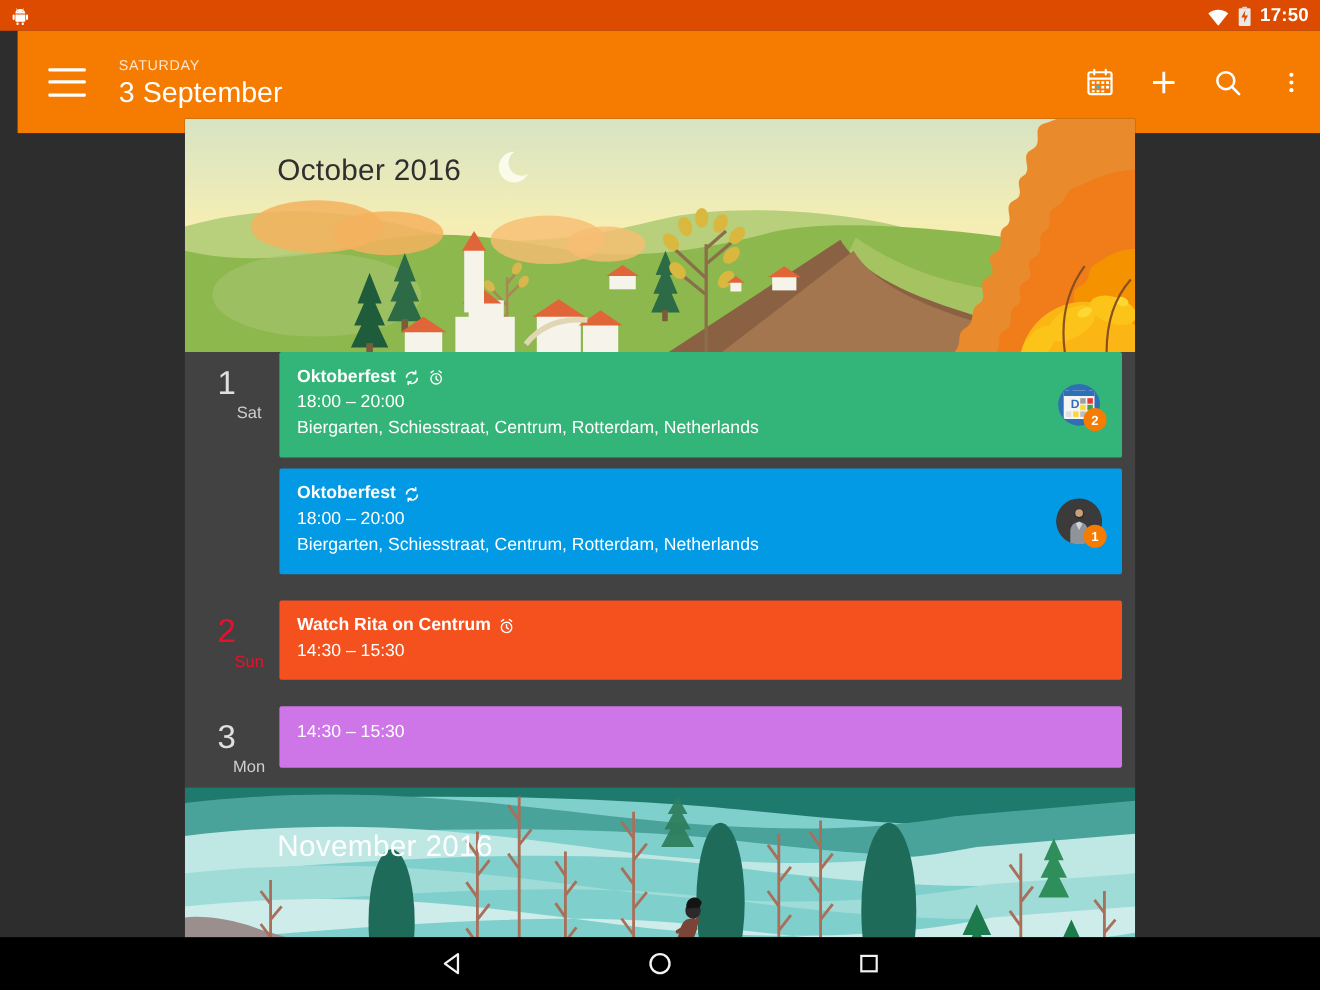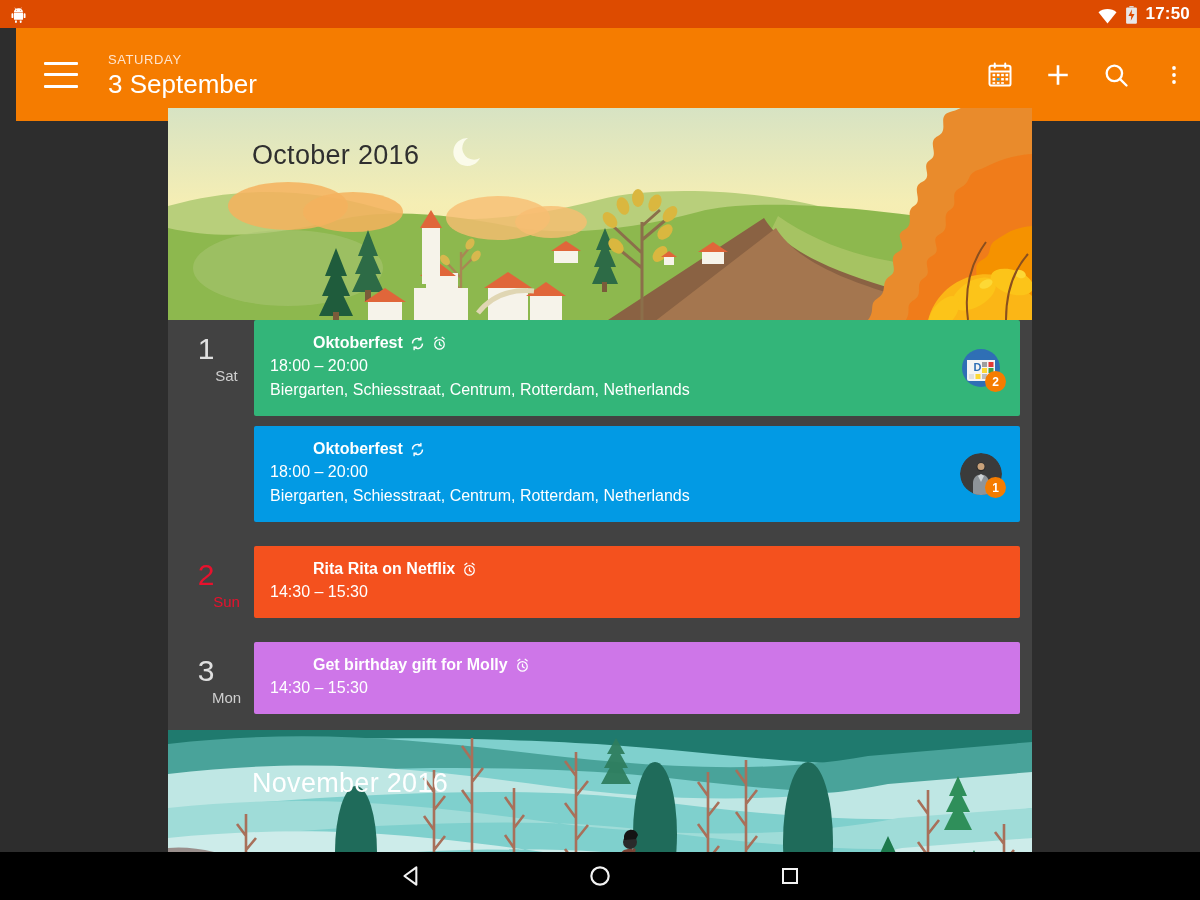--- a/index.html
+++ b/index.html
@@ -61,21 +61,21 @@
   .dname { font-size:15px; line-height:20px; color:#cfcfcf;margin-left:41px; }
   .row.weekend .dnum, .row.weekend .dname { color:#e8112d; }
 
   .cardwrap { flex:1; padding:0 12px 8px 10px; }
   .card {
     position:relative; border-radius:2px; padding:12px 16px 14px 16px;
     min-height:56px; cursor:pointer;
   }
   .card .etitle {
     color:#ffffff; font-size:16px; font-weight:bold; line-height:22px;
-    display:flex; align-items:center; gap:7px;margin-left:43px;
+    display:flex; align-items:center; gap:7px;
   }
   .card .etime { color:#ffffff; font-size:16px; line-height:24px; font-weight:400; }
   .card .eloc  { color:#ffffff; font-size:16px; line-height:24px; font-weight:400; }
   .glyph { display:inline-flex; align-items:center; }
   .glyph svg { display:block; }
 
   .badge-holder { position:absolute; right:18px; top:50%; transform:translateY(-50%); width:42px; height:42px; }
   .cnt {
     position:absolute; right:-4px; bottom:-3px; width:21px; height:21px; border-radius:50%;
     background:#f57c00; color:#fff; font-size:12px; font-weight:bold;
@@ -371,21 +371,21 @@
       <div class="gap"></div>
 
       <div class="row weekend">
         <div class="datecol">
           <div class="dnum">2</div>
           <div class="dname">Sun</div>
         </div>
         <div class="cardwrap">
           <div class="card" style="background:#f4511e">
             <div class="etitle">
-              <span>Rita Rita on Netflix</span>
+              <span>Watch Rita on Centrum</span>
               <span class="glyph">
                 <svg width="15" height="15" viewBox="0 0 24 24" fill="none" stroke="#fff" stroke-width="2">
                   <circle cx="12" cy="13.4" r="7.6"></circle>
                   <path d="M12 9.6v4.2l2.8 1.8" stroke-linecap="round"></path>
                   <path d="M4.6 4.4 7.8 2M19.4 4.4 16.2 2" stroke-linecap="round"></path>
                 </svg>
               </span>
             </div>
             <div class="etime">14:30 – 15:30</div>
           </div>
@@ -394,30 +394,20 @@
 
       <div class="gap"></div>
 
       <div class="row">
         <div class="datecol">
           <div class="dnum">3</div>
           <div class="dname">Mon</div>
         </div>
         <div class="cardwrap">
           <div class="card" style="background:#ce76e8">
-            <div class="etitle">
-              <span>Get birthday gift for Molly</span>
-              <span class="glyph">
-                <svg width="15" height="15" viewBox="0 0 24 24" fill="none" stroke="#fff" stroke-width="2">
-                  <circle cx="12" cy="13.4" r="7.6"></circle>
-                  <path d="M12 9.6v4.2l2.8 1.8" stroke-linecap="round"></path>
-                  <path d="M4.6 4.4 7.8 2M19.4 4.4 16.2 2" stroke-linecap="round"></path>
-                </svg>
-              </span>
-            </div>
             <div class="etime">14:30 – 15:30</div>
           </div>
         </div>
       </div>
 
       <div class="gap" style="height:8px"></div>
     </div>
 
     <div class="hero nov">
       <svg viewBox="0 0 864 180" preserveAspectRatio="none">

